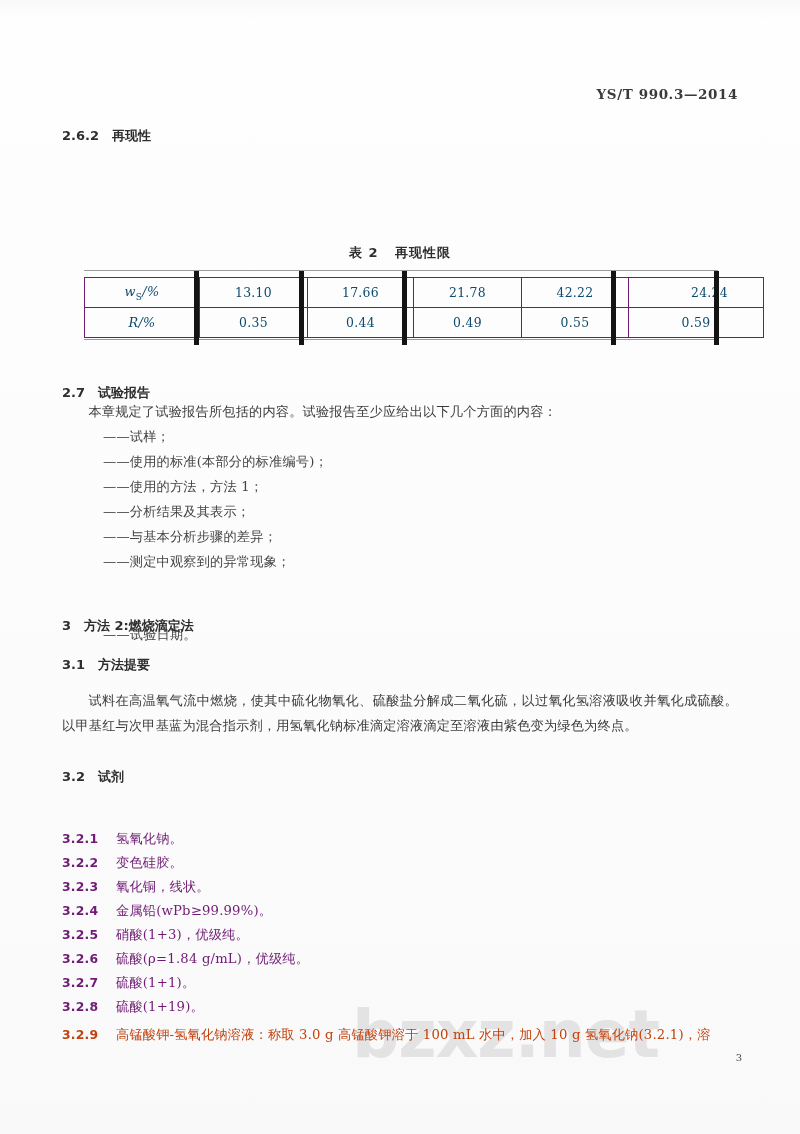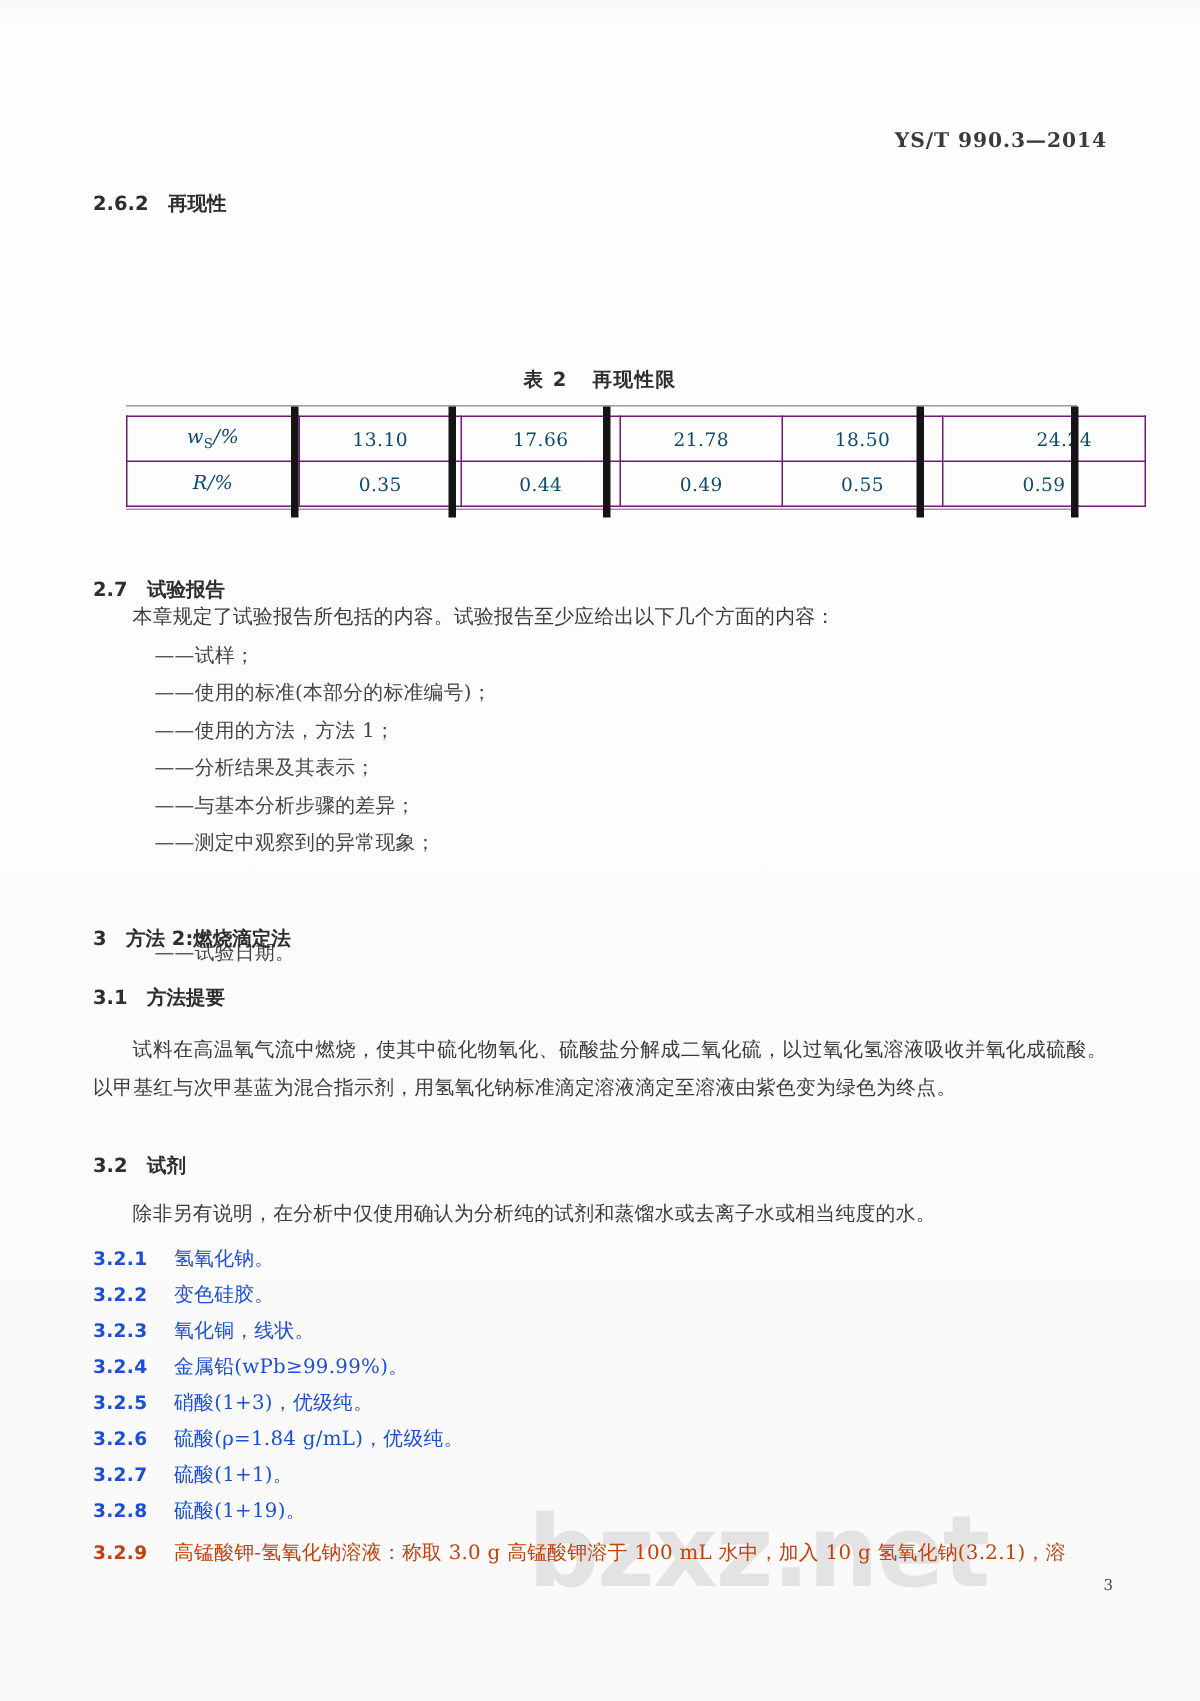--- a/index.html
+++ b/index.html
@@ -75,21 +75,21 @@
     font-family: "DejaVu Serif", "Liberation Serif", serif;
     font-size: 13.2px;
     color: #444;
     white-space: nowrap;
     letter-spacing: 0.2px;
   }
   .reagent {
     position: absolute;
     font-family: "DejaVu Serif", "Liberation Serif", serif;
     font-size: 13.2px;
-    color: #1d4ed8;
+    color: #701a75;
     white-space: nowrap;
     letter-spacing: 0.2px;
   }
   .reagent .rnum {
     font-family: "DejaVu Sans", "Liberation Sans", sans-serif;
     font-weight: bold;
     font-size: 12.4px;
     display: inline-block;
     width: 54px;
   }
@@ -214,21 +214,21 @@
 
   <div class="tbl-wrap">
     <div class="tbl-outer-top" style="top:-7px;"></div>
     <table class="data">
       <tbody>
         <tr>
           <td class="hdrcell" style="width:112px;"><span class="it">w</span><span class="sub">S</span><span>/%</span></td>
           <td style="width:105px;">13.10</td>
           <td style="width:103px;">17.66</td>
           <td style="width:105px;">21.78</td>
-          <td style="width:104px;">18.50</td>
+          <td style="width:104px;">42.22</td>
           <td style="width:105px;padding-left:28px;">24.24</td>
         </tr>
         <tr>
           <td class="hdrcell"><span class="it">R</span><span>/%</span></td>
           <td>0.35</td>
           <td>0.44</td>
           <td>0.49</td>
           <td>0.55</td>
           <td>0.59</td>
         </tr>
@@ -264,21 +264,20 @@
   <div class="h-sec" style="left:62px; top:656px;">
     <span class="num">3.1</span><span>方法提要</span>
   </div>
 
   <div class="para indent" style="left:62px; top:688px; width:676px;">试料在高温氧气流中燃烧，使其中硫化物氧化、硫酸盐分解成二氧化硫，以过氧化氢溶液吸收并氧化成硫酸。以甲基红与次甲基蓝为混合指示剂，用氢氧化钠标准滴定溶液滴定至溶液由紫色变为绿色为终点。</div>
 
   <div class="h-sec" style="left:62px; top:768px;">
     <span class="num">3.2</span><span>试剂</span>
   </div>
 
-  <div class="para indent" style="left:62px; top:797px; width:676px;">除非另有说明，在分析中仅使用确认为分析纯的试剂和蒸馏水或去离子水或相当纯度的水。</div>
 
   <div class="reagent" style="left:62px; top:830px;">
     <span class="rnum">3.2.1</span><span class="rtxt">氢氧化钠。</span>
   </div>
   <div class="reagent" style="left:62px; top:854px;">
     <span class="rnum">3.2.2</span><span class="rtxt">变色硅胶。</span>
   </div>
   <div class="reagent" style="left:62px; top:878px;">
     <span class="rnum">3.2.3</span><span class="rtxt">氧化铜，线状。</span>
   </div>

